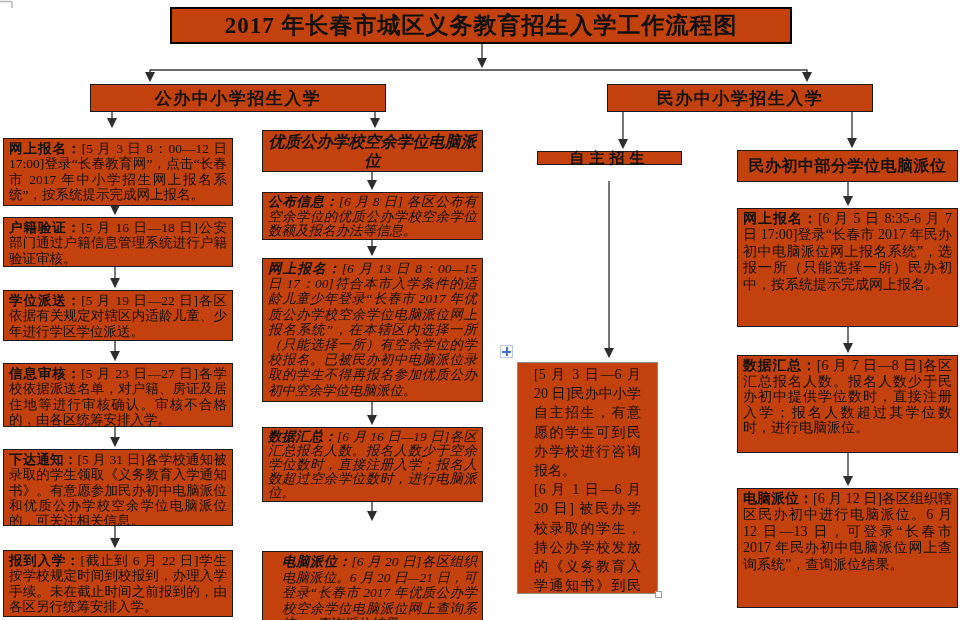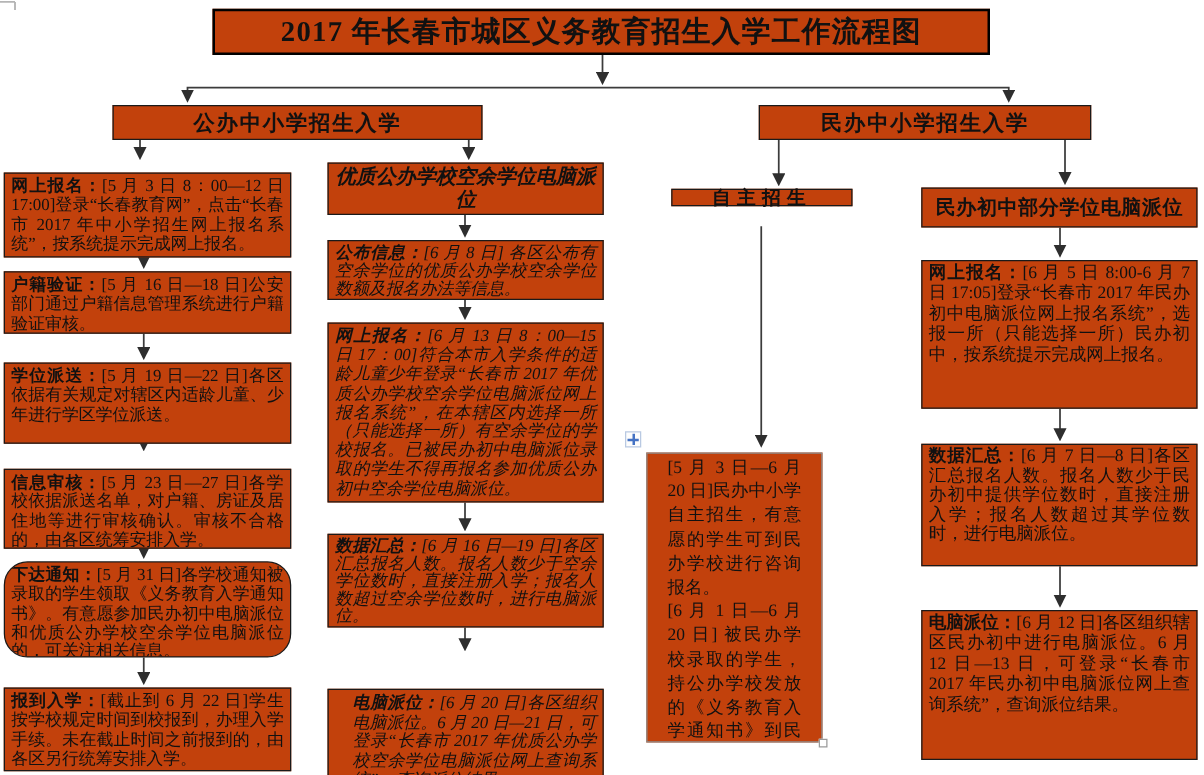--- a/index.html
+++ b/index.html
@@ -83,27 +83,27 @@
 
 <div class="box hdr branch" style="left:90px;top:84px;width:296px;height:28px;">公办中小学招生入学</div>
 <div class="box hdr branch" style="left:597px;top:84px;width:266px;height:28px;margin-left:10px;">民办中小学招生入学</div>
 
 <div class="box step c1" style="top:114px;height:68px;margin-top:24px;">
   <b>网上报名：</b><span>[5 月 3 日 8：00—12 日 17:00]登录“长春教育网”，点击“长春市 2017 年中小学招生网上报名系统”，按系统提示完成网上报名。</span>
 </div>
 <div class="box step c1" style="top:217px;height:50px;">
   <b>户籍验证：</b><span>[5 月 16 日—18 日]公安部门通过户籍信息管理系统进行户籍验证审核。</span>
 </div>
-<div class="box step c1" style="top:290px;height:65px;">
+<div class="box step c1" style="top:290px;height:51px;">
   <b>学位派送：</b><span>[5 月 19 日—22 日]各区依据有关规定对辖区内适龄儿童、少年进行学区学位派送。</span>
 </div>
-<div class="box step c1" style="top:363px;height:64px;margin-top:12px;">
+<div class="box step c1" style="top:363px;height:64px;">
   <b>信息审核：</b><span>[5 月 23 日—27 日]各学校依据派送名单，对户籍、房证及居住地等进行审核确认。审核不合格的，由各区统筹安排入学。</span>
 </div>
-<div class="box step c1" style="top:449px;height:77px;border-radius:19px;">
+<div class="box step c1" style="top:449px;height:77px;">
   <b>下达通知：</b><span>[5 月 31 日]各学校通知被录取的学生领取《义务教育入学通知书》。有意愿参加民办初中电脑派位和优质公办学校空余学位电脑派位的，可关注相关信息。</span>
 </div>
 <div class="box step c1" style="top:550px;height:67px;">
   <b>报到入学：</b><span>[截止到 6 月 22 日]学生按学校规定时间到校报到，办理入学手续。未在截止时间之前报到的，由各区另行统筹安排入学。</span>
 </div>
 
 <div class="box hdr c2 c2h" style="top:130px;height:42px;">优质公办学校空余学位电脑派位</div>
 <div class="box step c2" style="top:192px;height:48px;line-height:14.6px;">
   <b>公布信息：</b><span>[6 月 8 日] 各区公布有空余学位的优质公办学校空余学位数额及报名办法等信息。</span>
 </div>
@@ -123,20 +123,20 @@
   <p>[6 月 1 日—6 月 20 日] 被民办学校录取的学生，持公办学校发放的《义务教育入学通知书》到民办学校办理注册交费等手续。</p>
 </div>
 <div class="move-handle">
   <span class="hbar"></span>
   <span class="vbar"></span>
 </div>
 <div class="resize-handle"></div>
 
 <div class="box hdr c4 c4h" style="top:150px;height:32px;">民办初中部分学位电脑派位</div>
 <div class="box step c4" style="top:208px;height:119px;line-height:16.4px;">
-  <b>网上报名：</b><span>[6 月 5 日 8:00-6 月 7 日 17:05]登录“长春市 2017 年民办初中电脑派位网上报名系统”，选报一所（只能选择一所）民办初中，按系统提示完成网上报名。</span>
+  <b>网上报名：</b><span>[6 月 5 日 8:35-6 月 7 日 17:00]登录“长春市 2017 年民办初中电脑派位网上报名系统”，选报一所（只能选择一所）民办初中，按系统提示完成网上报名。</span>
 </div>
 <div class="box step c4" style="top:355px;height:98px;line-height:15.6px;">
   <b>数据汇总：</b><span>[6 月 7 日—8 日]各区汇总报名人数。报名人数少于民办初中提供学位数时，直接注册入学；报名人数超过其学位数时，进行电脑派位。</span>
 </div>
 <div class="box step c4" style="top:488px;height:120px;line-height:16.4px;">
   <b>电脑派位：</b><span>[6 月 12 日]各区组织辖区民办初中进行电脑派位。6 月 12 日—13 日，可登录“长春市 2017 年民办初中电脑派位网上查询系统”，查询派位结果。</span>
 </div>
 
 </body></html>

